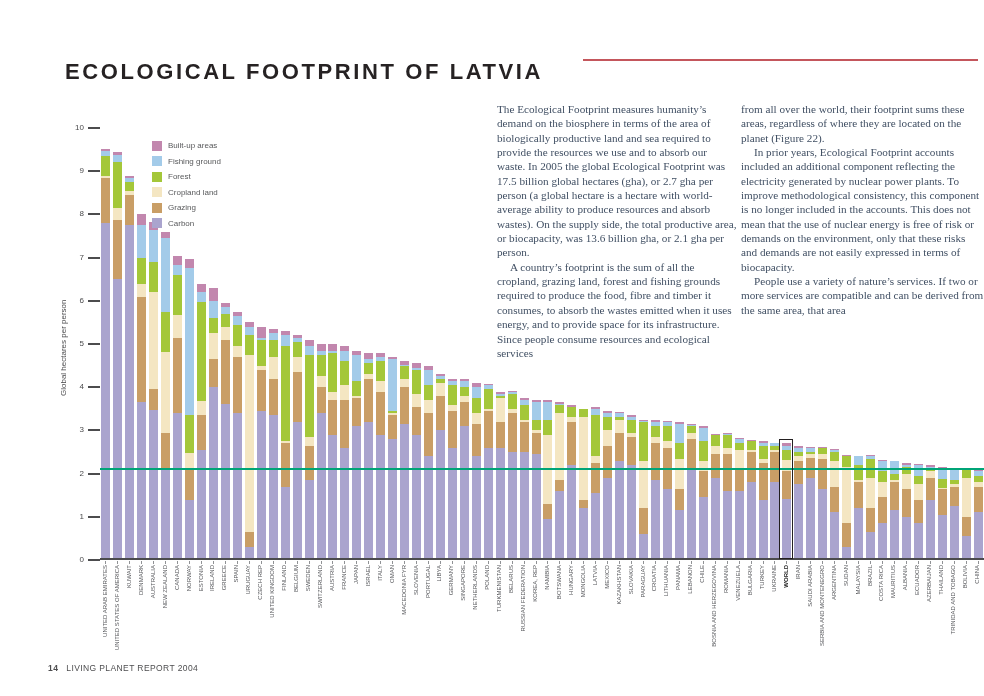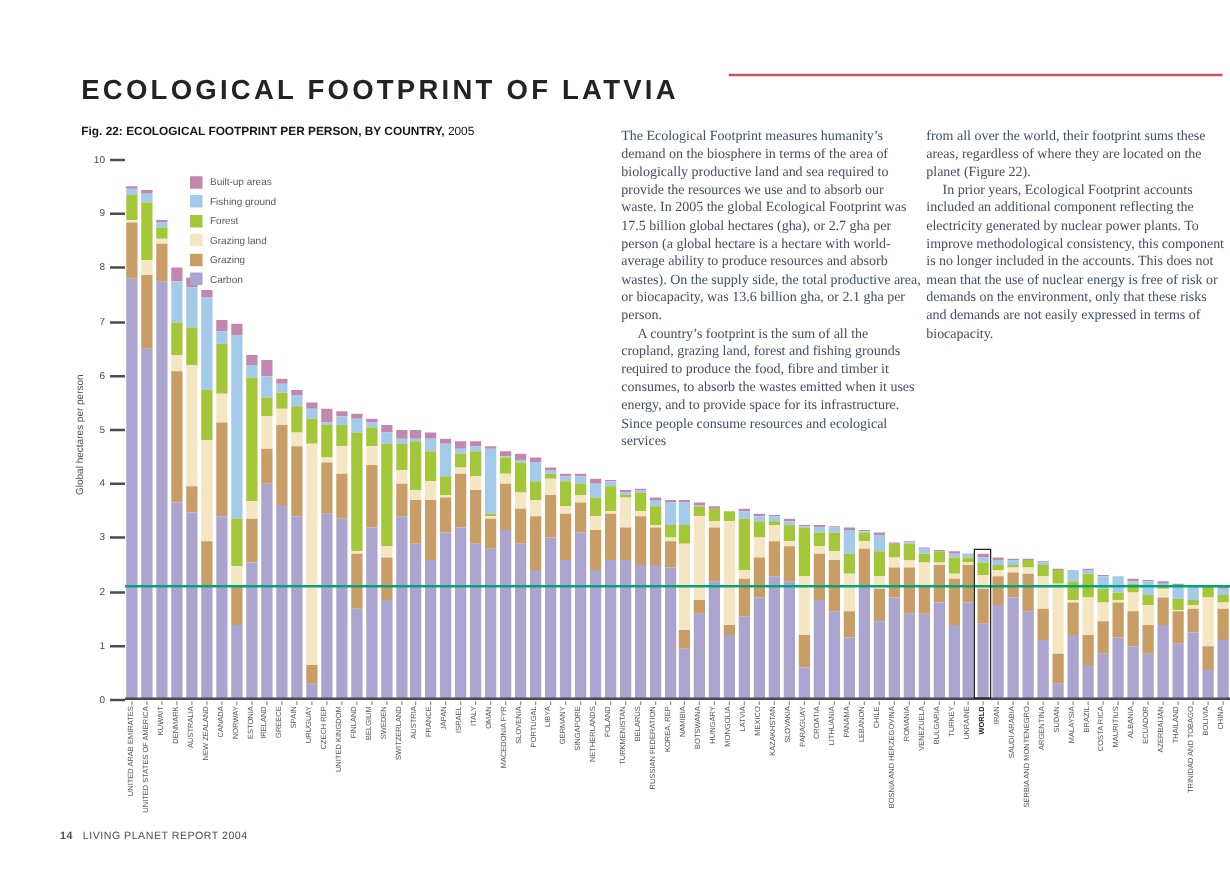--- a/index.html
+++ b/index.html
@@ -45,23 +45,20 @@
   #footer .num{font-weight:bold;margin-right:8px;}
 </style>
 </head>
 <body>
 
 <div id="page">
 
   <h1 id="main-title">ECOLOGICAL FOOTPRINT OF LATVIA</h1>
   <div id="title-rule"></div>
 
-  <div id="fig-caption">
-    <span class="b">Fig. 22:</span><span class="b"> ECOLOGICAL FOOTPRINT PER PERSON, BY COUNTRY,</span><span> 2005</span>
-  </div>
 
   <div id="chart">
     <div id="yaxis">
         <div class="ytick" style="top: 559px;"></div>
         <div class="ylab" style="top: 555px;">0</div>
         <div class="ytick" style="top: 515.8px;"></div>
         <div class="ylab" style="top: 511.8px;">1</div>
         <div class="ytick" style="top: 472.6px;"></div>
         <div class="ylab" style="top: 468.6px;">2</div>
         <div class="ytick" style="top: 429.4px;"></div>
@@ -826,40 +823,41 @@
         <div class="leg-item">
           <span class="leg-swatch" style="background: rgb(163, 203, 233);"></span>
           <span class="leg-label">Fishing ground</span>
         </div>
         <div class="leg-item">
           <span class="leg-swatch" style="background: rgb(164, 199, 57);"></span>
           <span class="leg-label">Forest</span>
         </div>
         <div class="leg-item">
           <span class="leg-swatch" style="background: rgb(244, 230, 194);"></span>
-          <span class="leg-label">Grazing land</span>
+          <span class="leg-label">Cropland land</span>
         </div>
         <div class="leg-item">
           <span class="leg-swatch" style="background: rgb(201, 158, 102);"></span>
           <span class="leg-label">Grazing</span>
         </div>
         <div class="leg-item">
           <span class="leg-swatch" style="background: rgb(170, 164, 206);"></span>
           <span class="leg-label">Carbon</span>
         </div>
       </div>
   <div id="world-box" style="left: 779.392px; width: 12px; top: 439.36px; height: 118.14px;"></div>
     </div>
 
   <div id="col1" class="textcol">
       <p>The Ecological Footprint measures humanity’s demand on the biosphere in terms of the area of biologically productive land and sea required to provide the resources we use and to absorb our waste. In 2005 the global Ecological Footprint was 17.5 billion global hectares (gha), or 2.7 gha per person (a global hectare is a hectare with world-average ability to produce resources and absorb wastes). On the supply side, the total productive area, or biocapacity, was 13.6 billion gha, or 2.1 gha per person.</p>
       <p class="ind">A country’s footprint is the sum of all the cropland, grazing land, forest and fishing grounds required to produce the food, fibre and timber it consumes, to absorb the wastes emitted when it uses energy, and to provide space for its infrastructure. Since people consume resources and ecological services</p>
     </div>
   <div id="col2" class="textcol">
       <p>from all over the world, their footprint sums these areas, regardless of where they are located on the planet (Figure 22).</p>
       <p class="ind">In prior years, Ecological Footprint accounts included an additional component reflecting the electricity generated by nuclear power plants. To improve methodological consistency, this component is no longer included in the accounts. This does not mean that the use of nuclear energy is free of risk or demands on the environment, only that these risks and demands are not easily expressed in terms of biocapacity.</p>
+      <p class="ind">People use a variety of nature’s services. If two or more services are compatible and can be derived from the same area, that area</p>
     </div>
 
   <div id="footer">
     <span class="num">14</span><span>LIVING PLANET REPORT 2004</span>
   </div>
 
 </div>
 
 </body></html>

